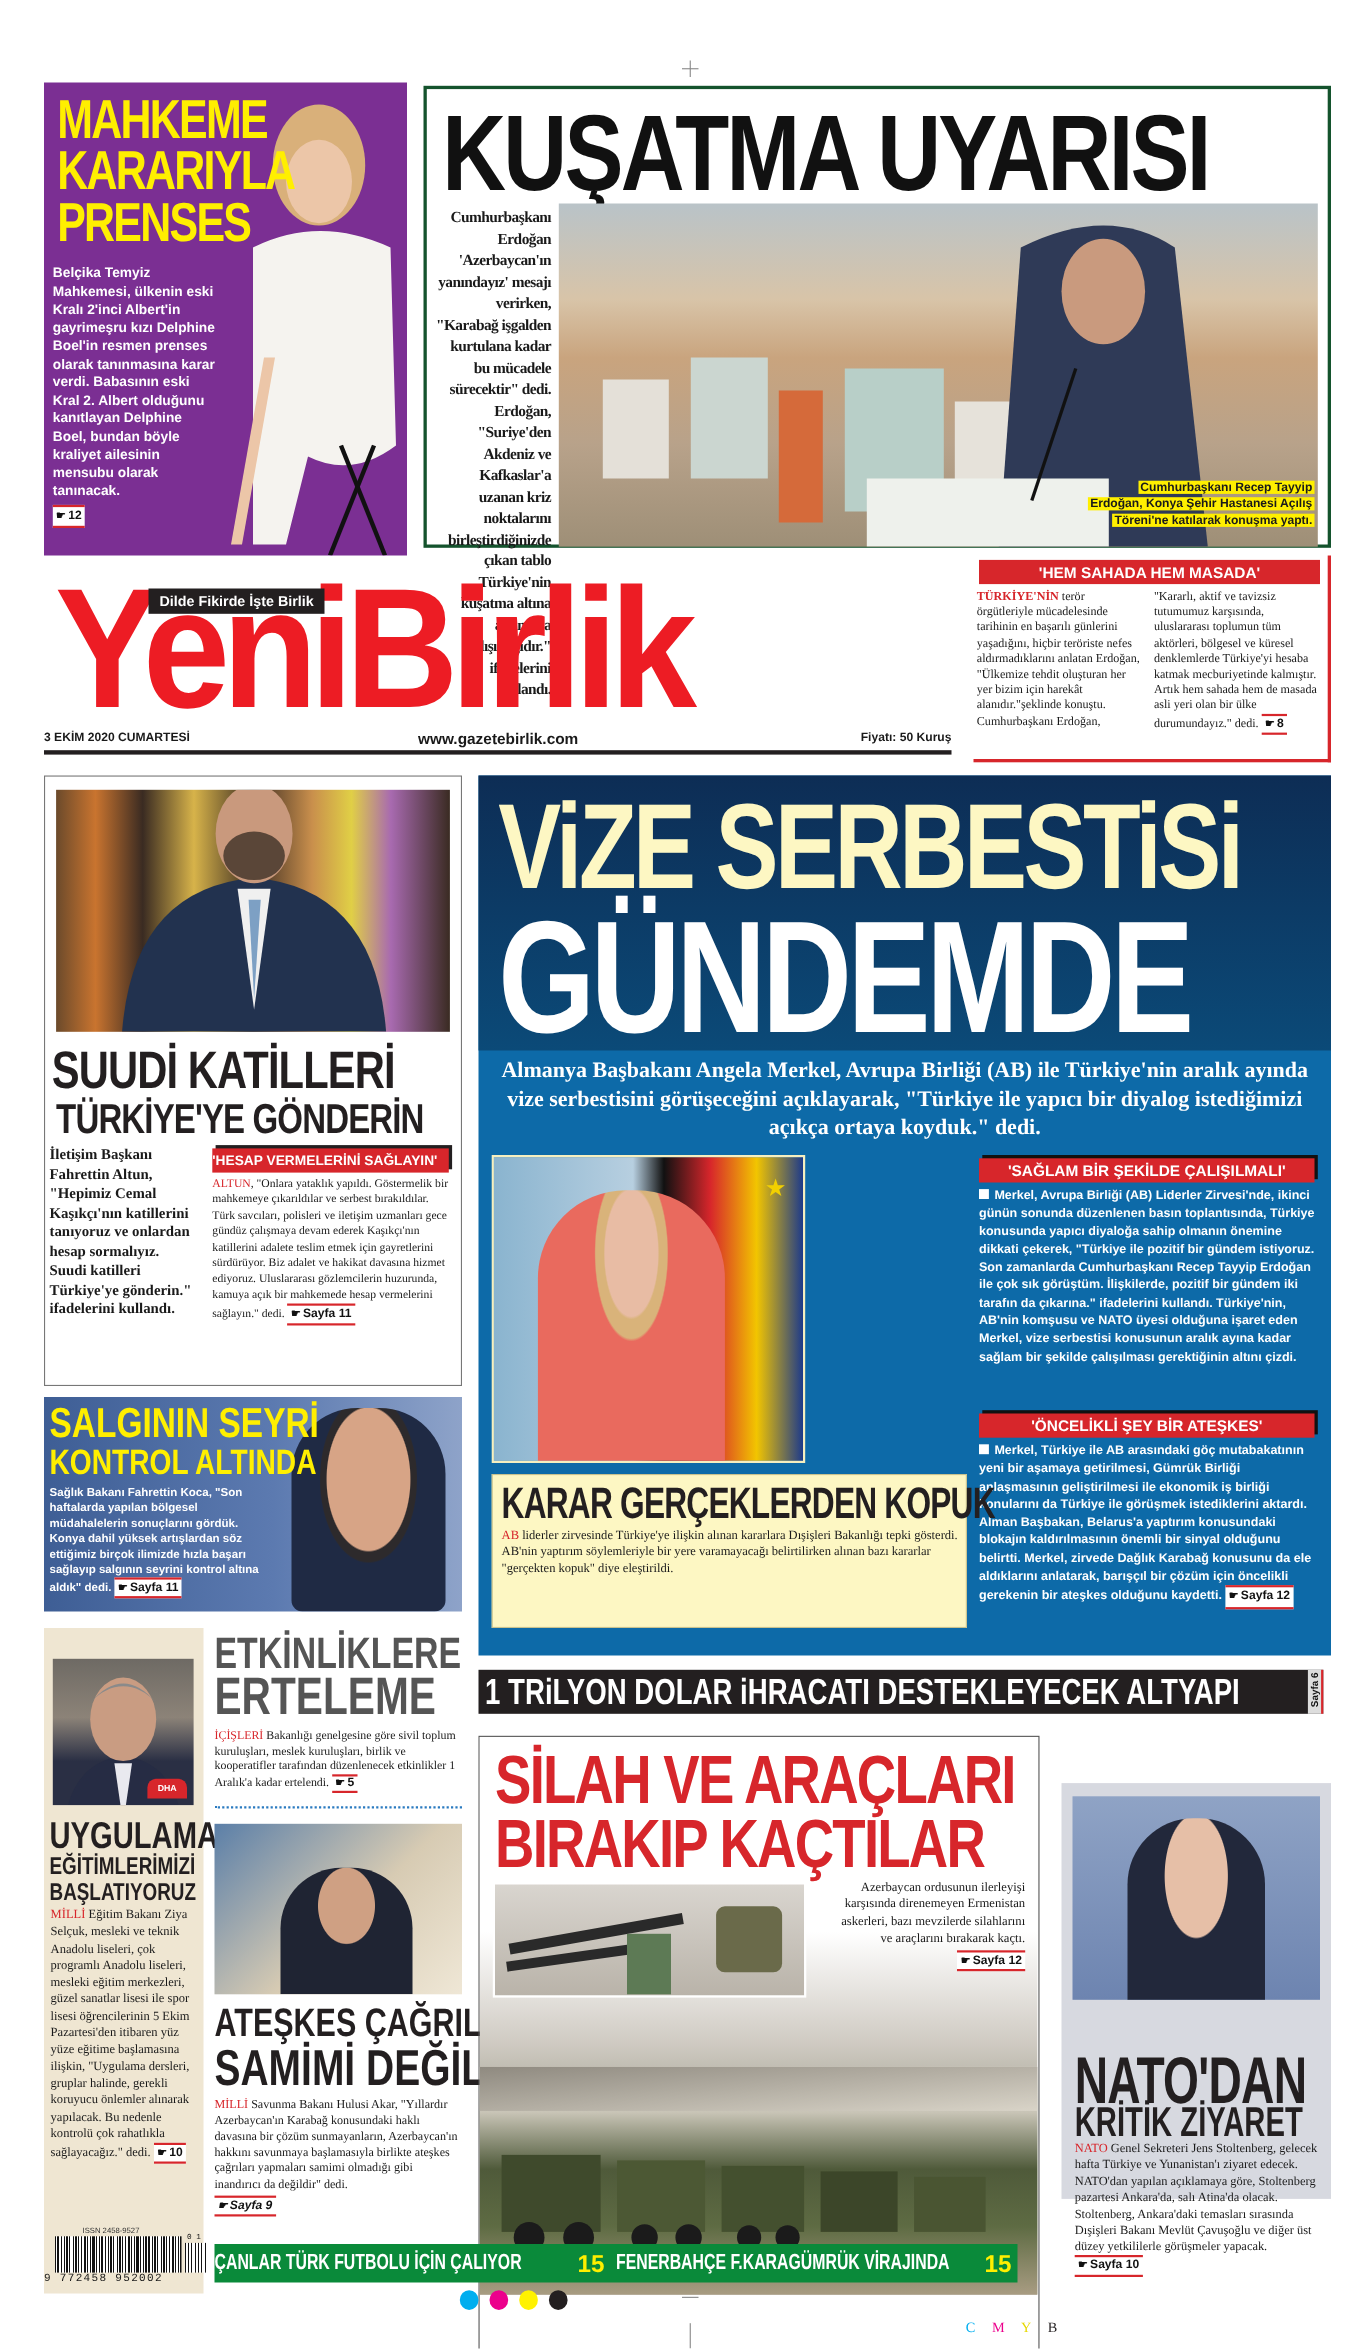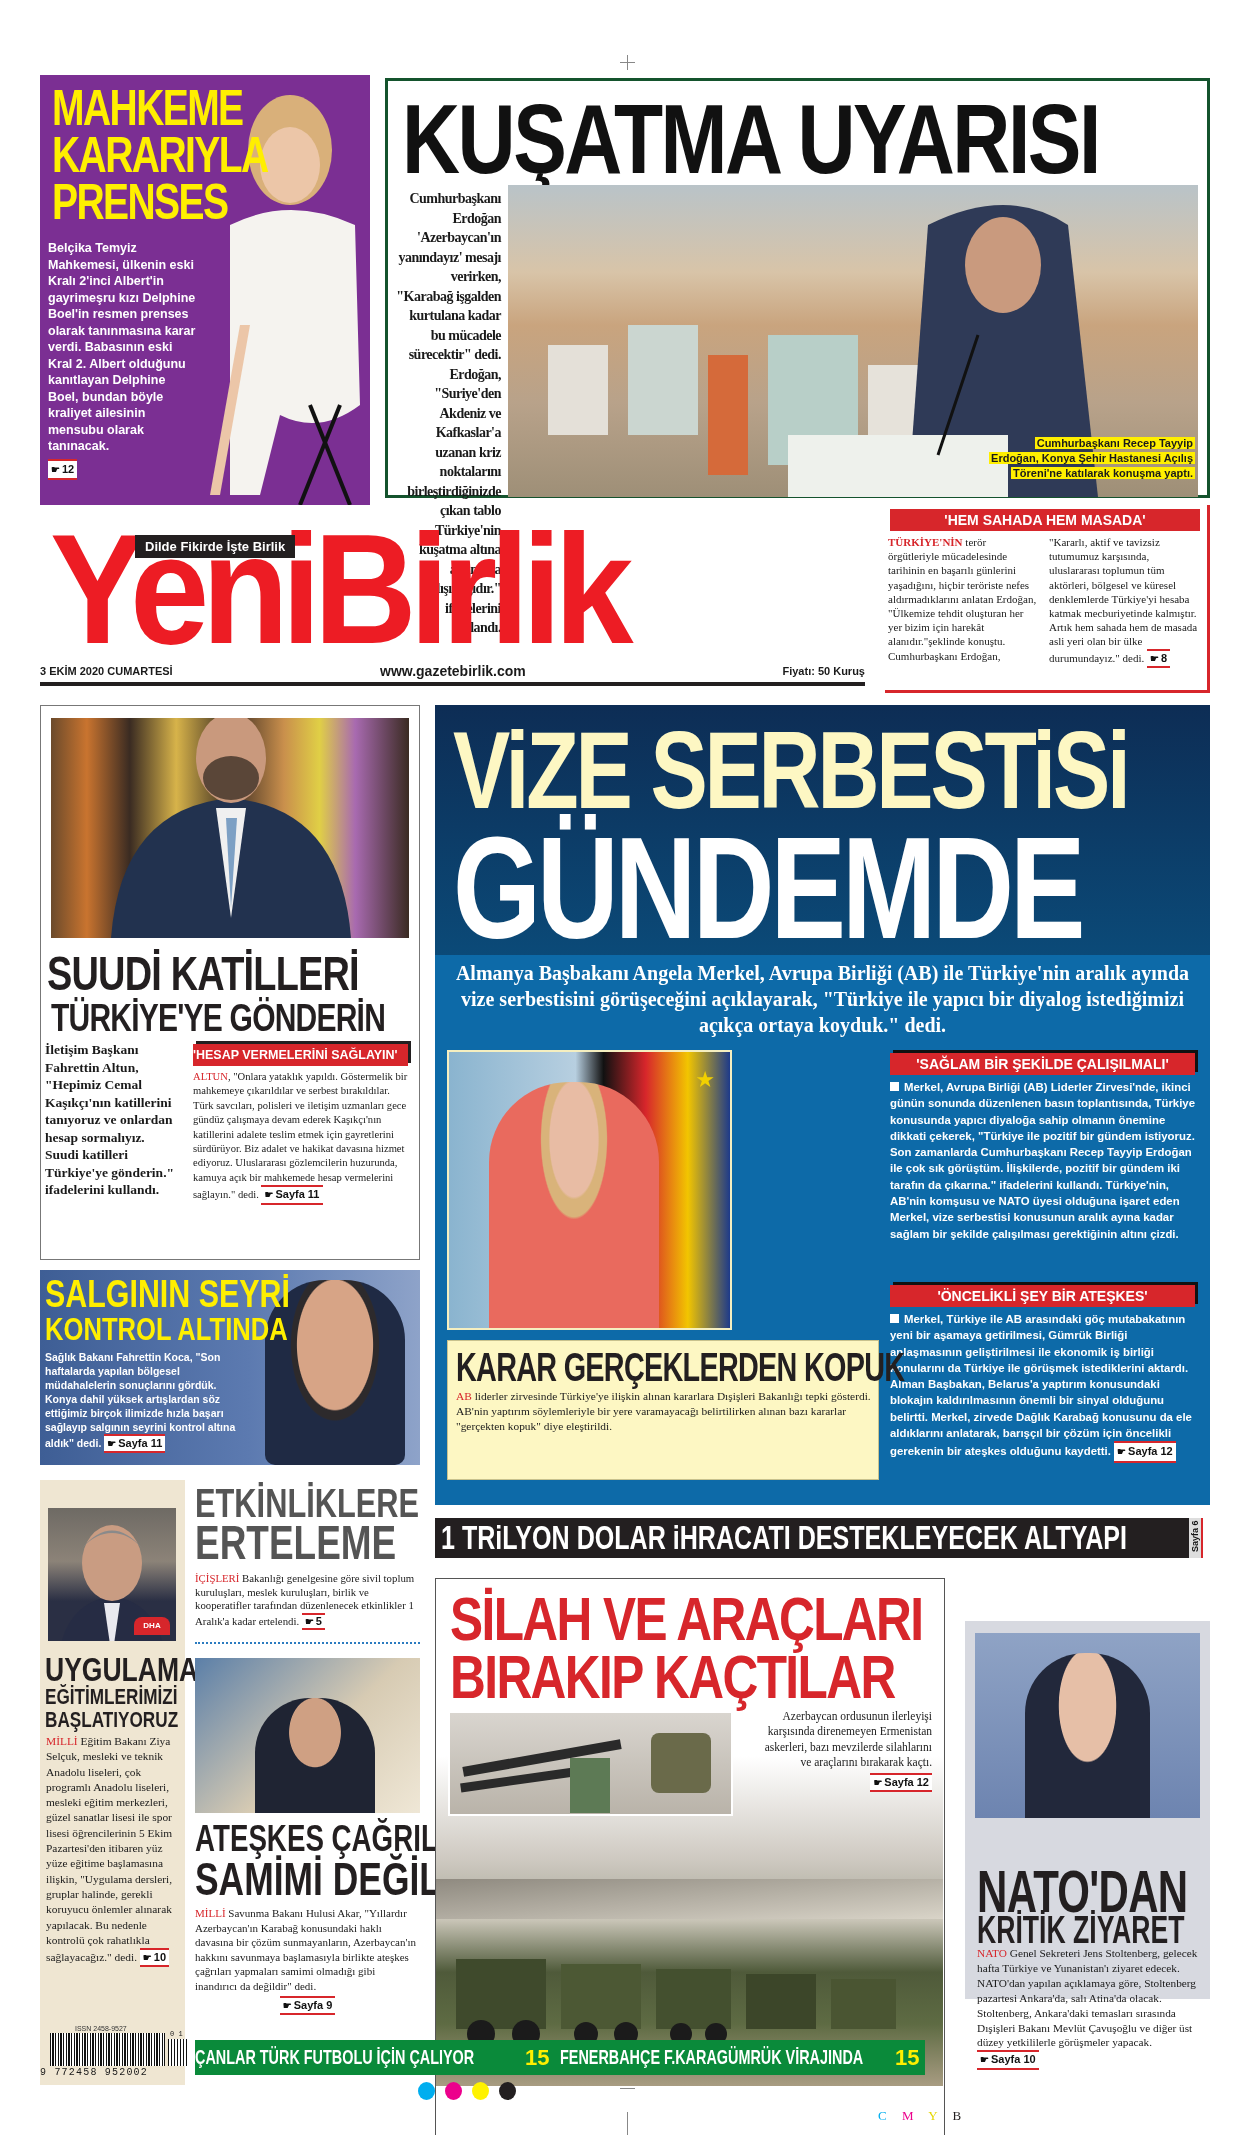--- a/index.html
+++ b/index.html
@@ -272,21 +272,21 @@
 </section>
 
 <section id="akar" class="abs">
   <div class="pic photo">
       <div class="suit"></div>
     </div>
   <div class="hl1">ATEŞKES ÇAĞRILARI</div>
   <div class="hl2">SAMİMİ DEĞİL</div>
   <div class="body">
     <span class="redtag" style="font-weight:normal">MİLLİ</span><span> Savunma Bakanı Hulusi Akar, "Yıllardır Azerbaycan'ın Karabağ konusundaki haklı davasına bir çözüm sunmayanların, Azerbaycan'ın hakkını savunmaya başlamasıyla birlikte ateşkes çağrıları yapmaları samimi olmadığı gibi inandırıcı da değildir" dedi.</span>
-    <div style="text-align:center;margin-top:2px;"><span class="ref"><span class="hand">☛</span><span>Sayfa 9</span></span></div>
+    <div style="text-align:left;margin-top:2px;font-style:italic;"><span class="ref"><span class="hand">☛</span><span>Sayfa 9</span></span></div>
   </div>
 </section>
 
 <section id="merkel" class="abs">
   <div class="grad"></div>
   <div class="hl1">ViZE SERBESTiSi</div>
   <div class="hl2">GÜNDEMDE</div>
   <div class="lead">Almanya Başbakanı Angela Merkel, Avrupa Birliği (AB) ile Türkiye'nin aralık ayında vize serbestisini görüşeceğini açıklayarak, "Türkiye ile yapıcı bir diyalog istediğimizi açıkça ortaya koyduk." dedi.</div>
   <div class="pic">
     <div class="woman"></div>

